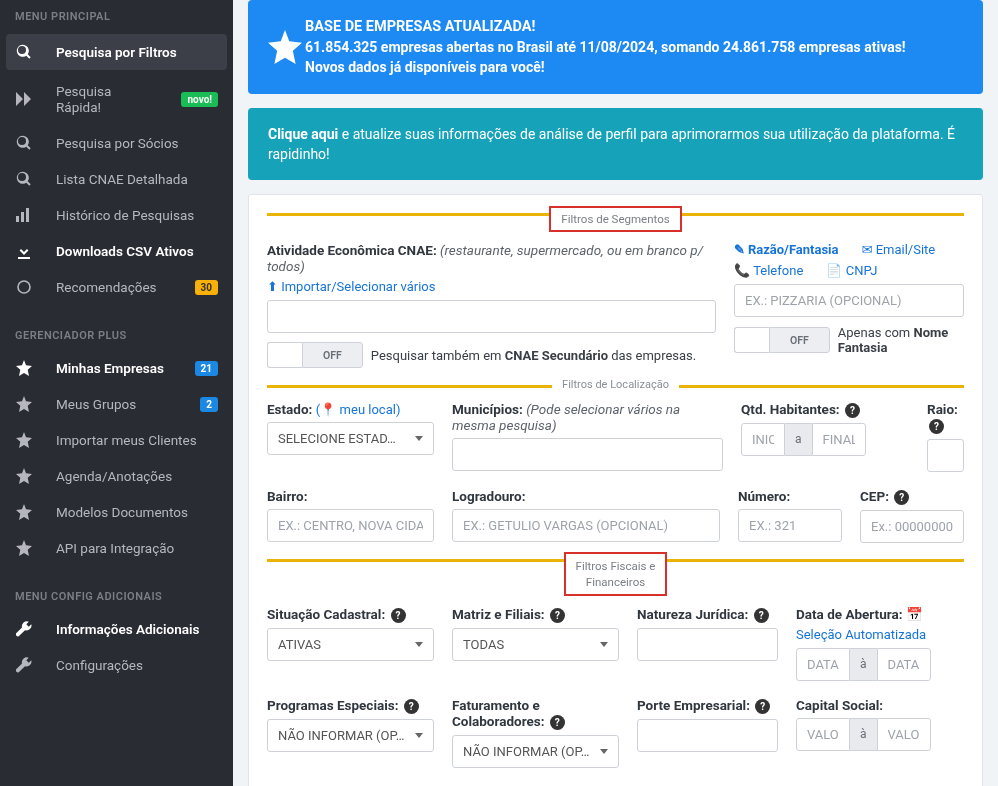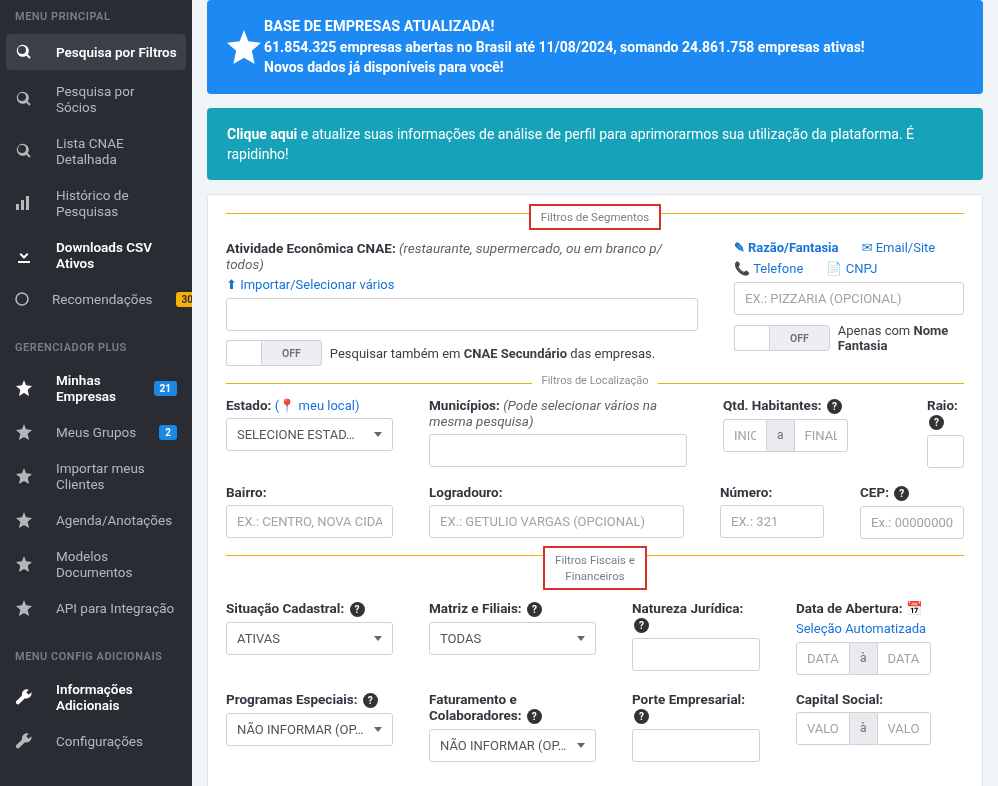--- a/index.html
+++ b/index.html
@@ -1,44 +1,44 @@
 <!DOCTYPE html>
 <html><head>
 <meta charset="utf-8">
 <style>
 *{box-sizing:border-box;margin:0;padding:0;font-family:-apple-system,BlinkMacSystemFont,"Segoe UI",Roboto,Helvetica,Arial,sans-serif}
 body{background:#f1f4f6;display:flex;width:998px;height:786px;overflow:hidden}
-.sidebar{width:192px;background:#2a2c33;color:#fff;flex-shrink:0;overflow-y:auto;padding-bottom:20px}
+.sidebar{width:233px;background:#2a2c33;color:#fff;flex-shrink:0;overflow-y:auto;padding-bottom:20px}
 .sidebar::-webkit-scrollbar{width:0}
 .menu-header{color:#7c7e85;font-size:11px;font-weight:600;letter-spacing:.5px;padding:10px 15px 8px}
 .menu-item{display:flex;align-items:center;padding:10px 15px;color:#b5b7bd;font-size:13.5px;cursor:pointer;gap:23px}
 .menu-item.active{background:#3c3f47;color:#fff;border-radius:4px;margin:3px 6px;padding:10px 9px;font-weight:600}
 .menu-item.bold{color:#fff;font-weight:600}
 .menu-item .mi-icon{width:18px;display:inline-flex;justify-content:center}
 .menu-item .mi-label{flex:1}
 .badge{font-size:10px;font-weight:700;border-radius:3px;padding:2px 6px}
 .badge-green{background:#1abc55;color:#fff}
 .badge-orange{background:#f9b109;color:#333}
 .badge-blue{background:#1b88e3;color:#fff}
 .main{flex:1;padding:0 15px 15px;overflow-y:auto}
 .main::-webkit-scrollbar{width:0}
 .notice{border-radius:4px;padding:16px 20px;display:flex;gap:3px;align-items:center;color:#fff;margin-top:0;margin-bottom:14px}
 .notice.blue{background:#1d89f3}
 .notice.teal{background:#16a2b8}
 .notice .n-icon{font-size:28px}
 .notice .n-body{font-size:14px;line-height:1.45}
 .notice .n-title{font-weight:700;font-size:14.5px}
 .panel{background:#fff;border:1px solid #e1e5ea;border-radius:3px;padding:18px 18px 24px}
-.fieldset{border:none;border-top:1px solid #eab308;padding-top:14px;margin-top:8px;margin-bottom:6px}
+.fieldset{border:none;border-top:3px solid #eab308;padding-top:14px;margin-top:8px;margin-bottom:6px}
 .fieldset.first{margin-top:0}
 .legend{position:relative;top:-24px;margin:0 auto;display:table;background:#fff;padding:0 10px;font-size:11px;color:#8a8f97}
 .legend.boxed{border:2px solid #d8302b;padding:4px 10px;font-size:11.5px;color:#7a7f86}
 .legend.boxed.twoline{text-align:center;line-height:1.4}
 .fg{margin-top:-14px}
-.row{display:flex;gap:36px;margin-bottom:16px}
+.row{display:flex;gap:18px;margin-bottom:16px}
 .col{flex:1;min-width:0}
 .col.w230{flex:0 0 230px}
 .col.w170{flex:0 0 167px}
 .col.w158{flex:0 0 168px}
 .col.w90{flex:0 0 104px}
 .col.w33{flex:0 0 37px}
 .lbl{font-size:13.5px;color:#31373f;font-weight:700;margin-bottom:5px;display:block}
 .lbl .hint{font-weight:400;font-style:italic;color:#5d636c}
 .lbl .q{display:inline-block;width:15px;height:15px;border-radius:50%;background:#333;color:#fff;font-size:10px;text-align:center;line-height:15px;font-weight:700;vertical-align:middle;margin-left:2px}
 .link{color:#1674d8;font-size:13px;font-weight:400;cursor:pointer}
@@ -69,20 +69,29 @@
   <div class="menu-item active">
     <span class="mi-icon">
         <svg width="16" height="16" viewBox="0 0 16 16" fill="currentColor">
           <path d="M11.7 10.3a6 6 0 10-1.4 1.4l3 3 1.4-1.4-3-3zM6 10a4 4 0 110-8 4 4 0 010 8z"></path>
         </svg>
       </span>
     <span class="mi-label">Pesquisa por Filtros</span>
   </div>
   <div class="menu-item">
     <span class="mi-icon">
+        <svg width="16" height="14" viewBox="0 0 16 14" fill="currentColor">
+          <path d="M0 0l7 7-7 7V0zm8 0l7 7-7 7V0z"></path>
+        </svg>
+      </span>
+    <span class="mi-label">Pesquisa Rápida!</span>
+    <span class="badge badge-green">novo!</span>
+  </div>
+  <div class="menu-item">
+    <span class="mi-icon">
         <svg width="16" height="16" viewBox="0 0 16 16" fill="currentColor">
           <path d="M11.7 10.3a6 6 0 10-1.4 1.4l3 3 1.4-1.4-3-3zM6 10a4 4 0 110-8 4 4 0 010 8z"></path>
         </svg>
       </span>
     <span class="mi-label">Pesquisa por Sócios</span>
   </div>
   <div class="menu-item">
     <span class="mi-icon">
         <svg width="16" height="16" viewBox="0 0 16 16" fill="currentColor">
           <path d="M11.7 10.3a6 6 0 10-1.4 1.4l3 3 1.4-1.4-3-3zM6 10a4 4 0 110-8 4 4 0 010 8z"></path>

